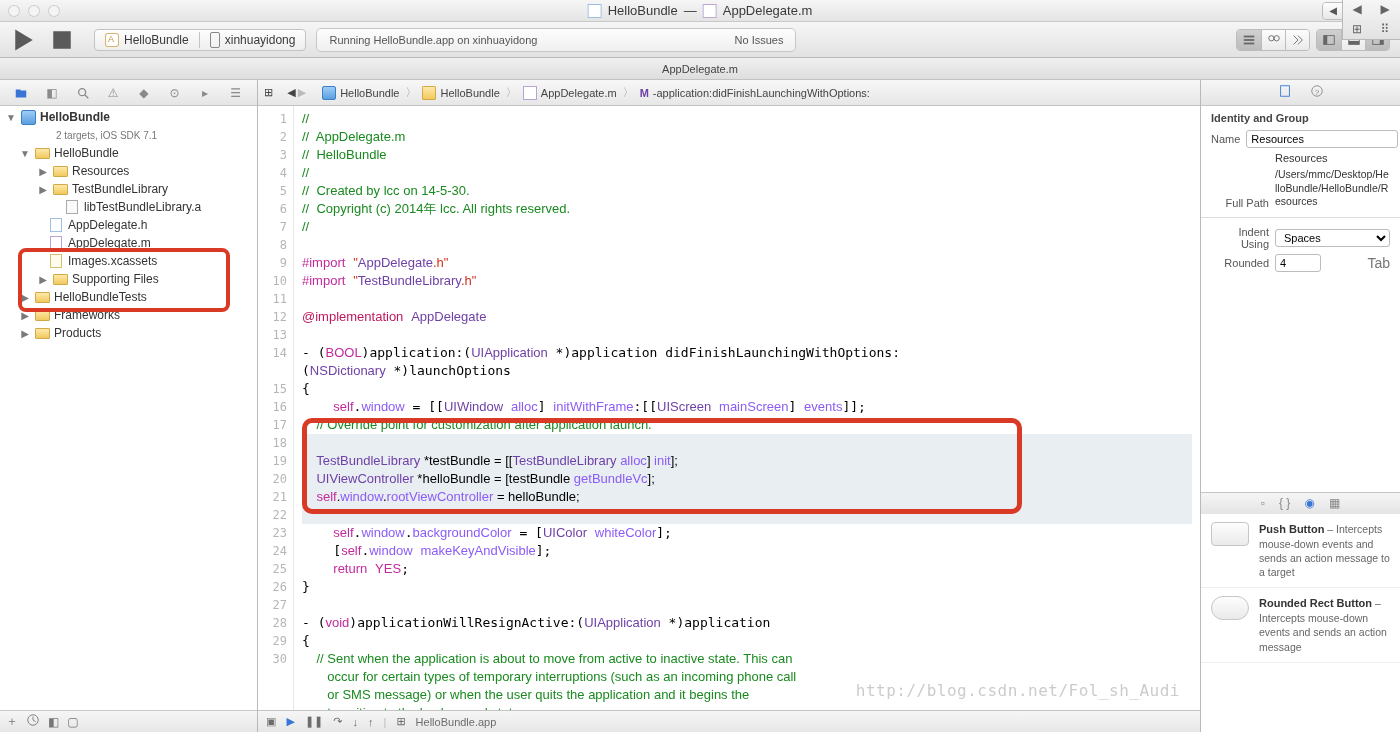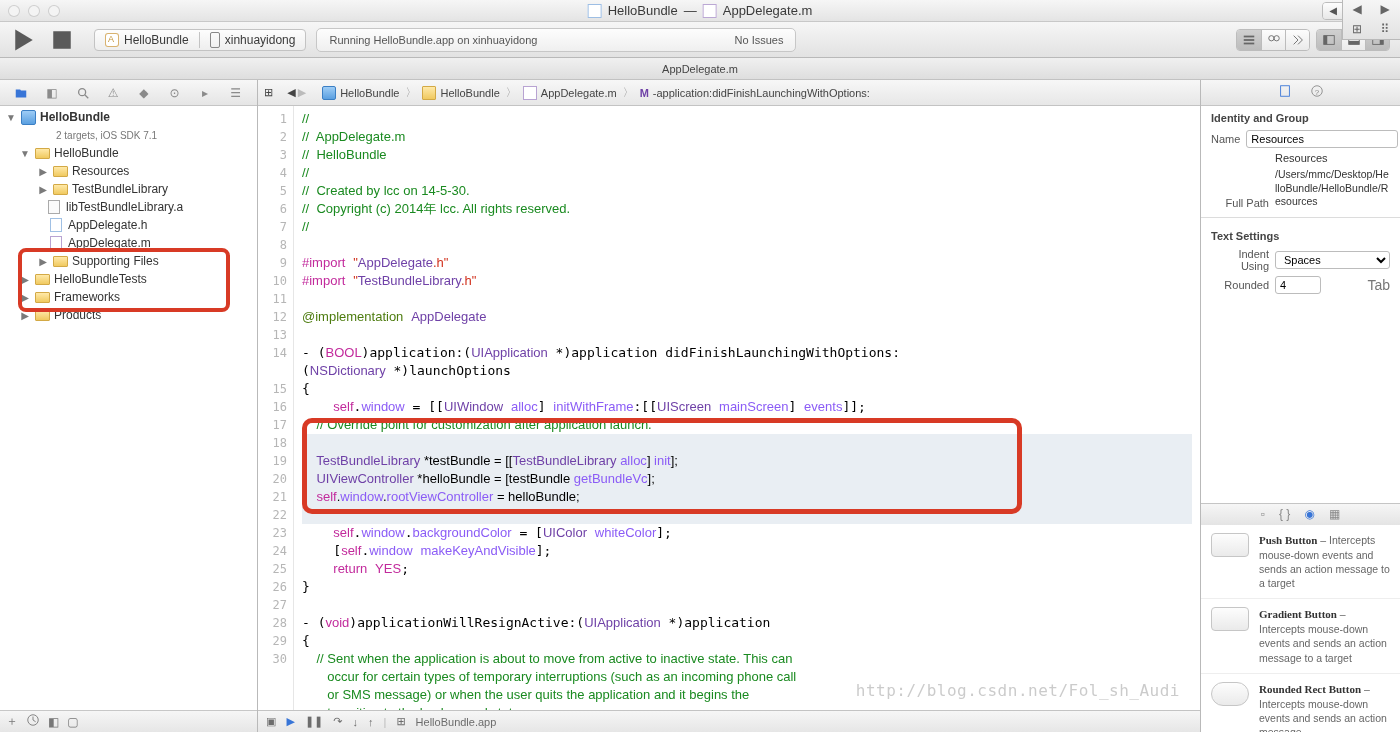--- a/index.html
+++ b/index.html
@@ -70,21 +70,21 @@
 .jumpbar { height: 26px; background: linear-gradient(#f7f7f7,#e7e7e7); border-bottom: 1px solid #c3c3c3; display: flex; align-items: center; padding: 0 6px; font-size: 11px; color: #444; gap: 2px; }
 .jumpbar .seg { display: flex; align-items: center; gap: 4px; padding: 0 4px; }
 .jumpbar .chev { color: #999; }
 .jumpbar .mini { width: 14px; height: 14px; }
 .editor-body { flex: 1; display: flex; background: #fff; overflow: hidden; position: relative; }
 .gutter { width: 36px; background: #fff; border-right: 1px solid #e6e6e6; text-align: right; padding: 4px 6px 0 0; color: #b6b6b6; font-family: Menlo, monospace; font-size: 12px; line-height: 18px; }
 .code { flex: 1; padding: 4px 8px 0 8px; font-family: Menlo, monospace; font-size: 13px; line-height: 18px; white-space: pre; color: #000; overflow: auto; }
 .cm { color: #1a8a20; }
 .kw { color: #c22a9c; }
 .str { color: #d12f1b; }
-.at { color: #4d7c0f; }
+.at { color: #be185d; }
 .typ { color: #6f41a7; }
 .msg { color: #8b5cf6; }
 .hl { background: #e9eef3; display: inline-block; width: 100%; }
 .redbox2 { position: absolute; border: 5px solid #d83a25; border-radius: 10px; left: 44px; top: 312px; width: 720px; height: 96px; pointer-events: none; }
 .debugbar { height: 22px; border-top: 1px solid #c3c3c3; background: linear-gradient(#f6f6f6,#e6e6e6); display: flex; align-items: center; padding: 0 8px; gap: 10px; color: #6c6c6c; font-size: 11px; }
 
 
 .inspector { width: 200px; border-left: 1px solid #b9b9b9; display: flex; flex-direction: column; background: #fff; }
 .insp-tabs { height: 26px; background: linear-gradient(#f6f6f6,#e4e4e4); border-bottom: 1px solid #c5c5c5; display: flex; align-items: center; justify-content: center; gap: 18px; color: #888; }
 .insp-tabs span.active { color: #3875d7; }
@@ -94,21 +94,21 @@
 .insp-row .val { flex: 1; }
 .insp-row input, .insp-row select { flex: 1; font-size: 11px; height: 18px; border: 1px solid #bcbcbc; border-radius: 3px; padding: 0 4px; background: #fff; }
 .insp-divider { border-top: 1px solid #dcdcdc; margin: 6px 0; }
 .lib-tabs { height: 22px; border-top: 1px solid #c5c5c5; background: linear-gradient(#f6f6f6,#e4e4e4); display: flex; align-items: center; justify-content: center; gap: 14px; color: #888; }
 .lib-tabs span.active { color: #3875d7; }
 .lib-list { flex: 1; overflow: auto; }
 .lib-item { display: flex; gap: 10px; padding: 8px 10px; border-bottom: 1px solid #eee; }
 .lib-thumb { width: 38px; height: 24px; border: 1px solid #c6c6c6; border-radius: 4px; background: linear-gradient(#fdfdfd,#eaeaea); flex-shrink: 0; }
 .lib-thumb.rounded { border-radius: 12px; }
 .lib-text { font-size: 10.5px; color: #666; line-height: 1.35; }
-.lib-text b { color: #333; font-size: 11px; font-family: Liberation Serif, serif; }
+.lib-text b { color: #333; font-size: 11px; }
 .watermark { position: absolute; right: 20px; bottom: 10px; color: rgba(140,140,140,.45); font-size: 16px; font-family: Menlo, monospace; letter-spacing: .5px; }
 
 
 .palette { position: absolute; right: 0; top: 0; width: 58px; height: 40px; background: linear-gradient(#f6f6f6,#e2e2e2); border-left: 1px solid #b9b9b9; border-bottom: 1px solid #b9b9b9; display: flex; flex-wrap: wrap; }
 .palette span { width: 28px; height: 18px; display: flex; align-items: center; justify-content: center; color: #666; }
 </style>
 </head>
 <body>
 
 <div class="window">
@@ -258,37 +258,43 @@
               </span>
               <span>Resources</span>
             </div>
           <div class="node" style="padding-left:38px">
               <span class="disc">▶</span>
               <span class="ficon">
                 <span class="folder"></span>
               </span>
               <span>TestBundleLibrary</span>
             </div>
-          <div class="node" style="padding-left:46px">
+          <div class="node" style="padding-left:64px">
               <span class="ficon">
                 <span class="fileicon a"></span>
               </span>
               <span>libTestBundleLibrary.a</span>
             </div>
           <div class="node" style="padding-left:48px">
               <span class="ficon">
                 <span class="fileicon h"></span>
               </span>
               <span>AppDelegate.h</span>
             </div>
           <div class="node" style="padding-left:48px">
               <span class="ficon">
                 <span class="fileicon m"></span>
               </span>
               <span>AppDelegate.m</span>
+            </div>
+          <div class="node" style="padding-left:48px">
+              <span class="ficon">
+                <span class="fileicon x"></span>
+              </span>
+              <span>Images.xcassets</span>
             </div>
           <div class="node" style="padding-left:38px">
               <span class="disc">▶</span>
               <span class="ficon">
                 <span class="folder"></span>
               </span>
               <span>Supporting Files</span>
             </div>
           <div class="node" style="padding-left:20px">
               <span class="disc">▶</span>
@@ -422,21 +428,20 @@
         </div>
       <div class="insp-row">
           <label></label>
           <span class="val">Resources</span>
         </div>
       <div class="insp-row" style="align-items:flex-end">
           <label>Full Path</label>
           <span class="val" style="word-break:break-all;font-size:10.5px;line-height:1.3">/Users/mmc/Desktop/HelloBundle/HelloBundle/Resources</span>
         </div>
       <div class="insp-divider"></div>
-      <div class="insp-sec-title">Text Settings</div>
       <div class="insp-row">
           <label>Indent Using</label>
           <select><option>Spaces</option></select>
         </div>
       <div class="insp-row">
           <label>Rounded</label>
           <input type="number" style="width: 46px; flex: 0 0 auto;" value="4">
           <span style="margin-left:auto;font-size:14px;color:#777">Tab</span>
         </div>
 
@@ -446,24 +451,20 @@
         <span>{ }</span>
         <span class="active">◉</span>
         <span>▦</span>
       </div>
       <div class="lib-list">
         <div class="lib-item">
             <div class="lib-thumb"></div>
             <div class="lib-text"><b>Push Button</b><span> – Intercepts mouse-down events and sends an action message to a target</span></div>
           </div>
         <div class="lib-item">
-            <div class="lib-thumb"></div>
-            <div class="lib-text"><b>Gradient Button</b><span> – Intercepts mouse-down events and sends an action message to a target</span></div>
-          </div>
-        <div class="lib-item">
             <div class="lib-thumb rounded"></div>
             <div class="lib-text"><b>Rounded Rect Button</b><span> – Intercepts mouse-down events and sends an action message</span></div>
           </div>
       </div>
     </div>
   </div>
 </div>
 
 <div class="palette">
   <span>◀</span>

